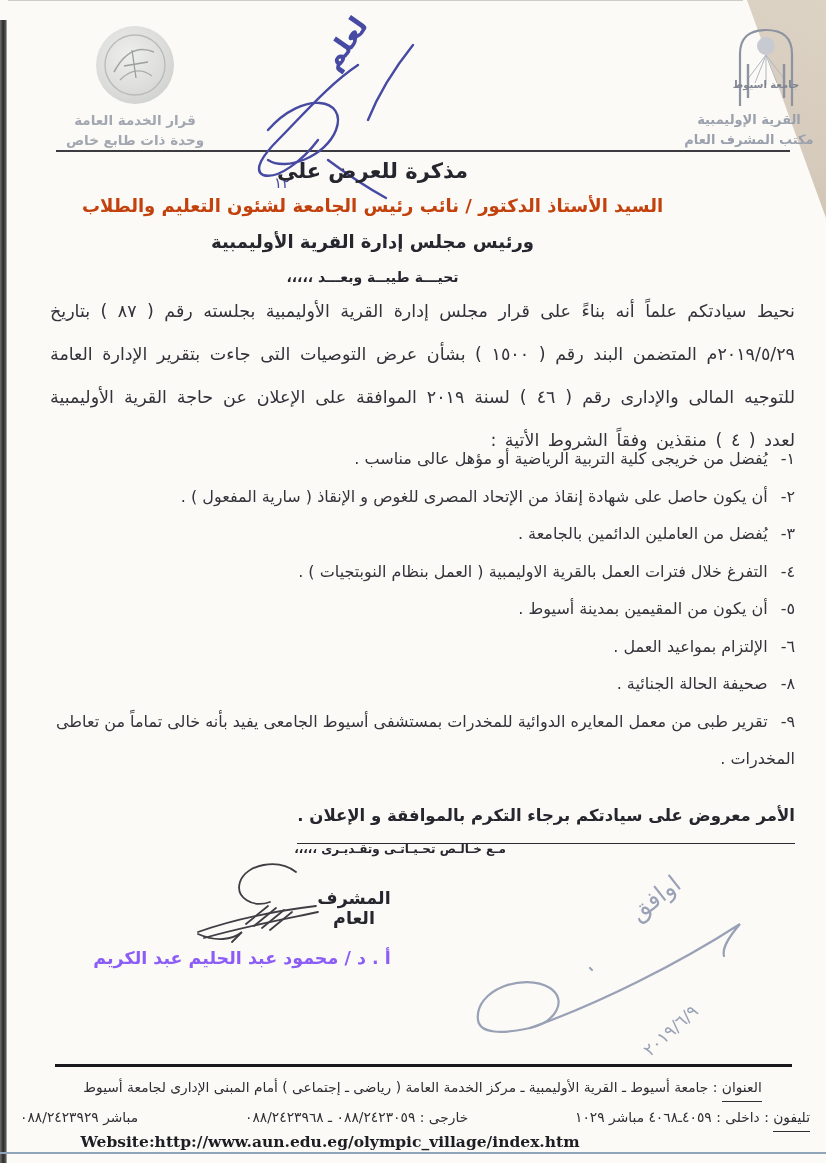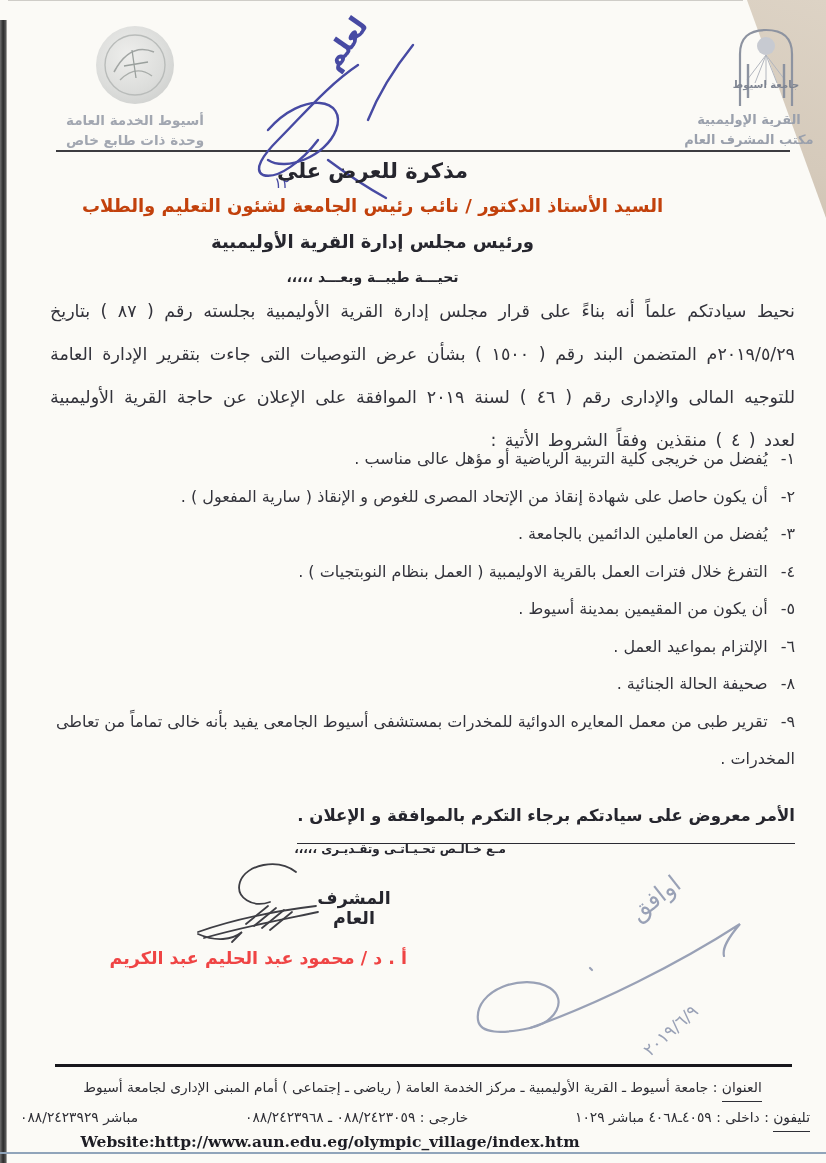--- a/index.html
+++ b/index.html
@@ -39,22 +39,22 @@
   .cond{line-height:37.5px;text-align:right;}
   .cnum{margin-left:13px;font-weight:500;}
   
   .request-line{position:absolute;left:50px;top:806px;width:745px;direction:rtl;text-align:right;
     font-size:16.5px;font-weight:bold;color:#26262e;}
   .request-line span{border-bottom:1.6px solid #2b2b33;padding-bottom:18px;}
   .closing-line{position:absolute;left:0;top:842px;width:800px;text-align:center;direction:rtl;
     font-size:12px;font-weight:bold;letter-spacing:.6px;color:#26262e;}
   .signer-title{position:absolute;left:294px;top:888px;width:120px;text-align:center;direction:rtl;
     font-size:17.5px;font-weight:bold;color:#26262e;}
-  .signer-name{position:absolute;left:77px;top:948px;width:330px;text-align:right;direction:rtl;
-    font-size:17.5px;font-weight:bold;color:#ef4444;}
+  .signer-name{position:absolute;left:77px;top:948px;width:330px;text-align:center;direction:rtl;
+    font-size:17.5px;font-weight:bold;color:#8b5cf6;}
   .sig-black{position:absolute;left:128px;top:860px;}
   .note-top{position:absolute;left:208px;top:10px;}
   .note-approval{position:absolute;left:438px;top:852px;}
   
   .footer-rule{position:absolute;left:55px;top:1064px;width:737px;height:3px;background:#17171c;}
   .footer-address{position:absolute;left:45px;top:1074px;width:755px;direction:rtl;text-align:center;
     font-size:13.8px;color:#2e2e35;line-height:26px;}
   .footer-phone{position:absolute;left:20px;top:1104px;width:790px;direction:rtl;
     display:flex;justify-content:space-between;font-size:13.8px;color:#2e2e35;line-height:26px;}
   .u{border-bottom:1.3px solid #2e2e35;padding-bottom:6px;}
@@ -74,21 +74,21 @@
 
   <div class="logo-left">
     <svg width="78" height="78" viewBox="0 0 78 78">
       <circle cx="39" cy="39" r="30" fill="none" stroke="#b9bcba" stroke-width="1.4"></circle>
       <path d="M18,46 Q34,16 58,26" fill="none" stroke="#a2a6a4" stroke-width="1.6"></path>
       <path d="M24,54 Q40,38 56,50" fill="none" stroke="#a9adaa" stroke-width="1.4"></path>
       <path d="M36,24 L40,52 M28,40 L52,36" fill="none" stroke="#9aa09d" stroke-width="1.3"></path>
     </svg>
   </div>
   <div class="org-left">
-    <div>أسيوط الخدمة العامة</div>
+    <div>قرار الخدمة العامة</div>
     <div>وحدة ذات طابع خاص</div>
   </div>
 
   <div class="logo-right">
     <svg width="66" height="84" viewBox="0 0 66 84">
       <path d="M7,82 L7,30 Q7,6 33,6 Q59,6 59,30 L59,82" fill="none" stroke="#8d93a0" stroke-width="2.2"></path>
       <circle cx="33" cy="22" r="9" fill="#c7cad1"></circle>
       <g stroke="#b2b6be" stroke-width="1">
         <line x1="33" y1="31" x2="14" y2="56"></line>
           <line x1="33" y1="31" x2="22" y2="59"></line>

